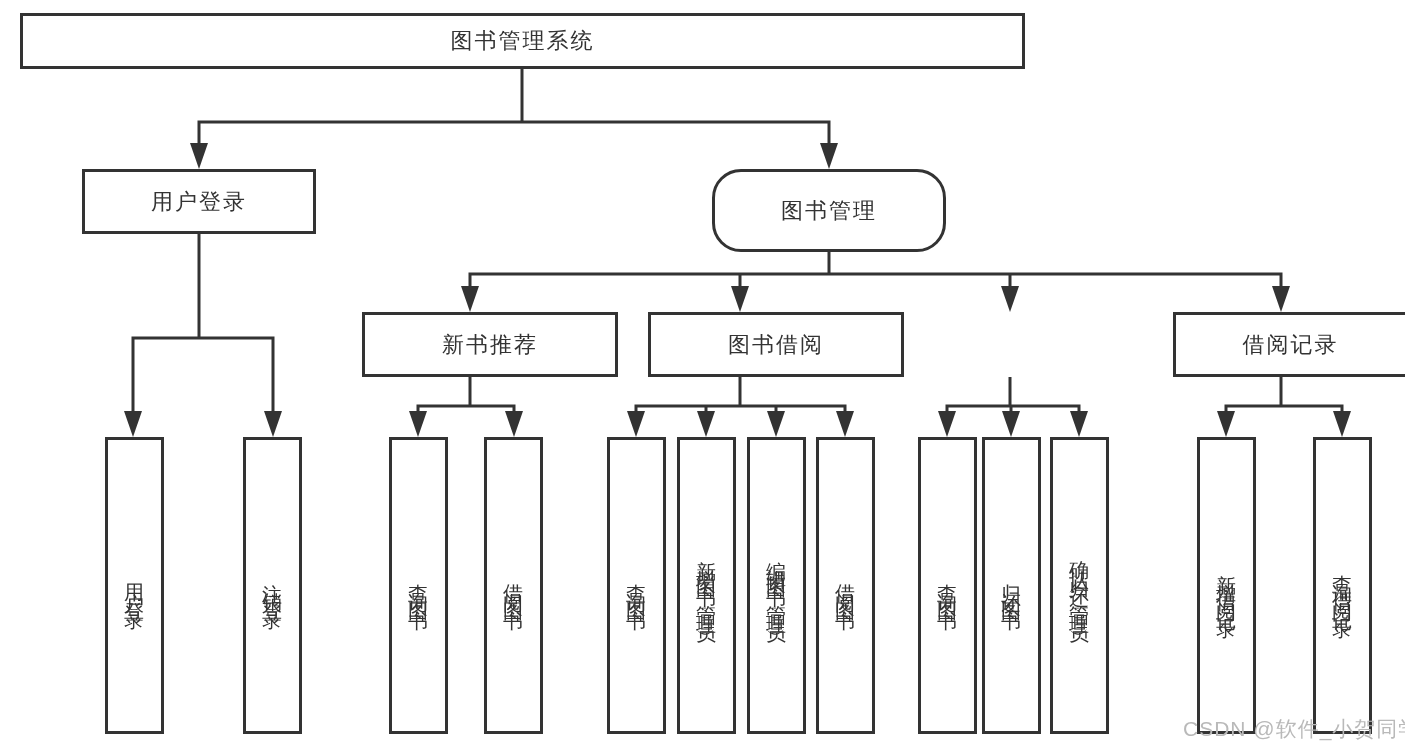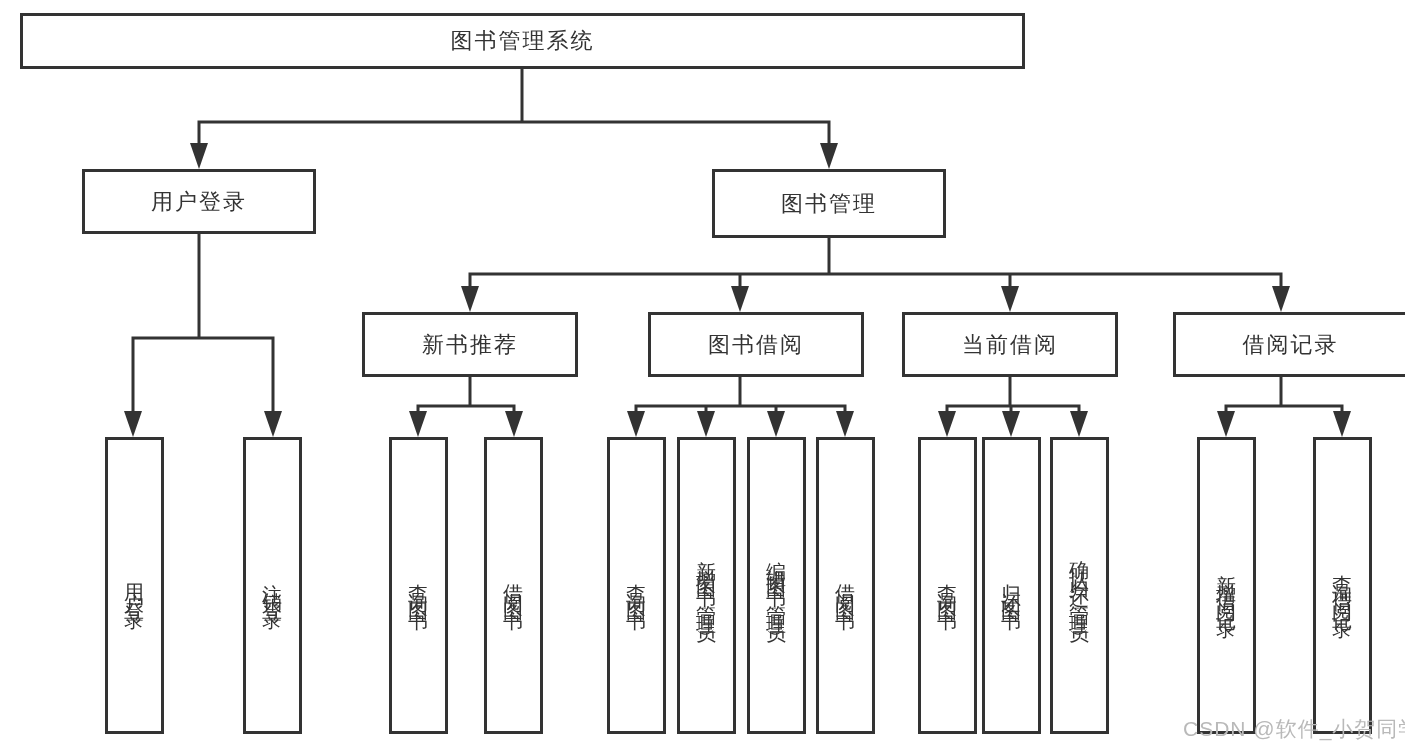--- a/index.html
+++ b/index.html
@@ -10,22 +10,22 @@
     background:#ffffff; overflow:hidden; color:#333;
   }
   .svg-layer { position:absolute; left:0; top:0; width:1405px; height:747px; }
   .node {
     position:absolute; border:3px solid #333333; background:#ffffff;
     display:flex; align-items:center; justify-content:center;
     font-size:22px; letter-spacing:2px; color:#333333; white-space:nowrap;
   }
   .node.root  { left:20px;  top:13px;  width:1005px; height:56px; }
   .node.l2a   { left:82px;  top:169px; width:234px;  height:65px; }
-  .node.l2b   { left:712px; top:169px; width:234px;  height:69px; }
-  .node.l3    { top:312px; height:65px; width:216px; }
+  .node.l2b   { left:712px; top:169px; width:234px;  height:83px;border-radius:29px; }
+  .node.l3    { top:312px; height:65px; width:256px; }
   .node.l3a   { left:362px; }
   .node.l3b   { left:648px; }
   .node.l3c   { left:902px; }
   .node.l3d   { left:1173px; width:235px; }
   .leaf {
     position:absolute; border:3px solid #333333; background:#ffffff;
     top:437px; height:297px; width:59px;
     display:flex; align-items:center; justify-content:center;
     font-size:20px; color:#333333; line-height:1;
     writing-mode:vertical-rl; text-orientation:mixed; letter-spacing:9px;
@@ -100,21 +100,20 @@
     </g>
   </svg>
 
   <div class="node root">图书管理系统</div>
 
   <div class="node l2a">用户登录</div>
   <div class="node l2b">图书管理</div>
 
   <div class="node l3 l3a">新书推荐</div>
   <div class="node l3 l3b">图书借阅</div>
-  <div class="node l3 l3c">当前借阅</div>
   <div class="node l3 l3d">借阅记录</div>
 
   <div class="leaf lf1">用户登录</div>
   <div class="leaf lf2">注销登录</div>
 
   <div class="leaf lf3">查询图书</div>
   <div class="leaf lf4">借阅图书</div>
 
   <div class="leaf lf5">查询图书</div>
   <div class="leaf lf6">新增图书（管理员）</div>

